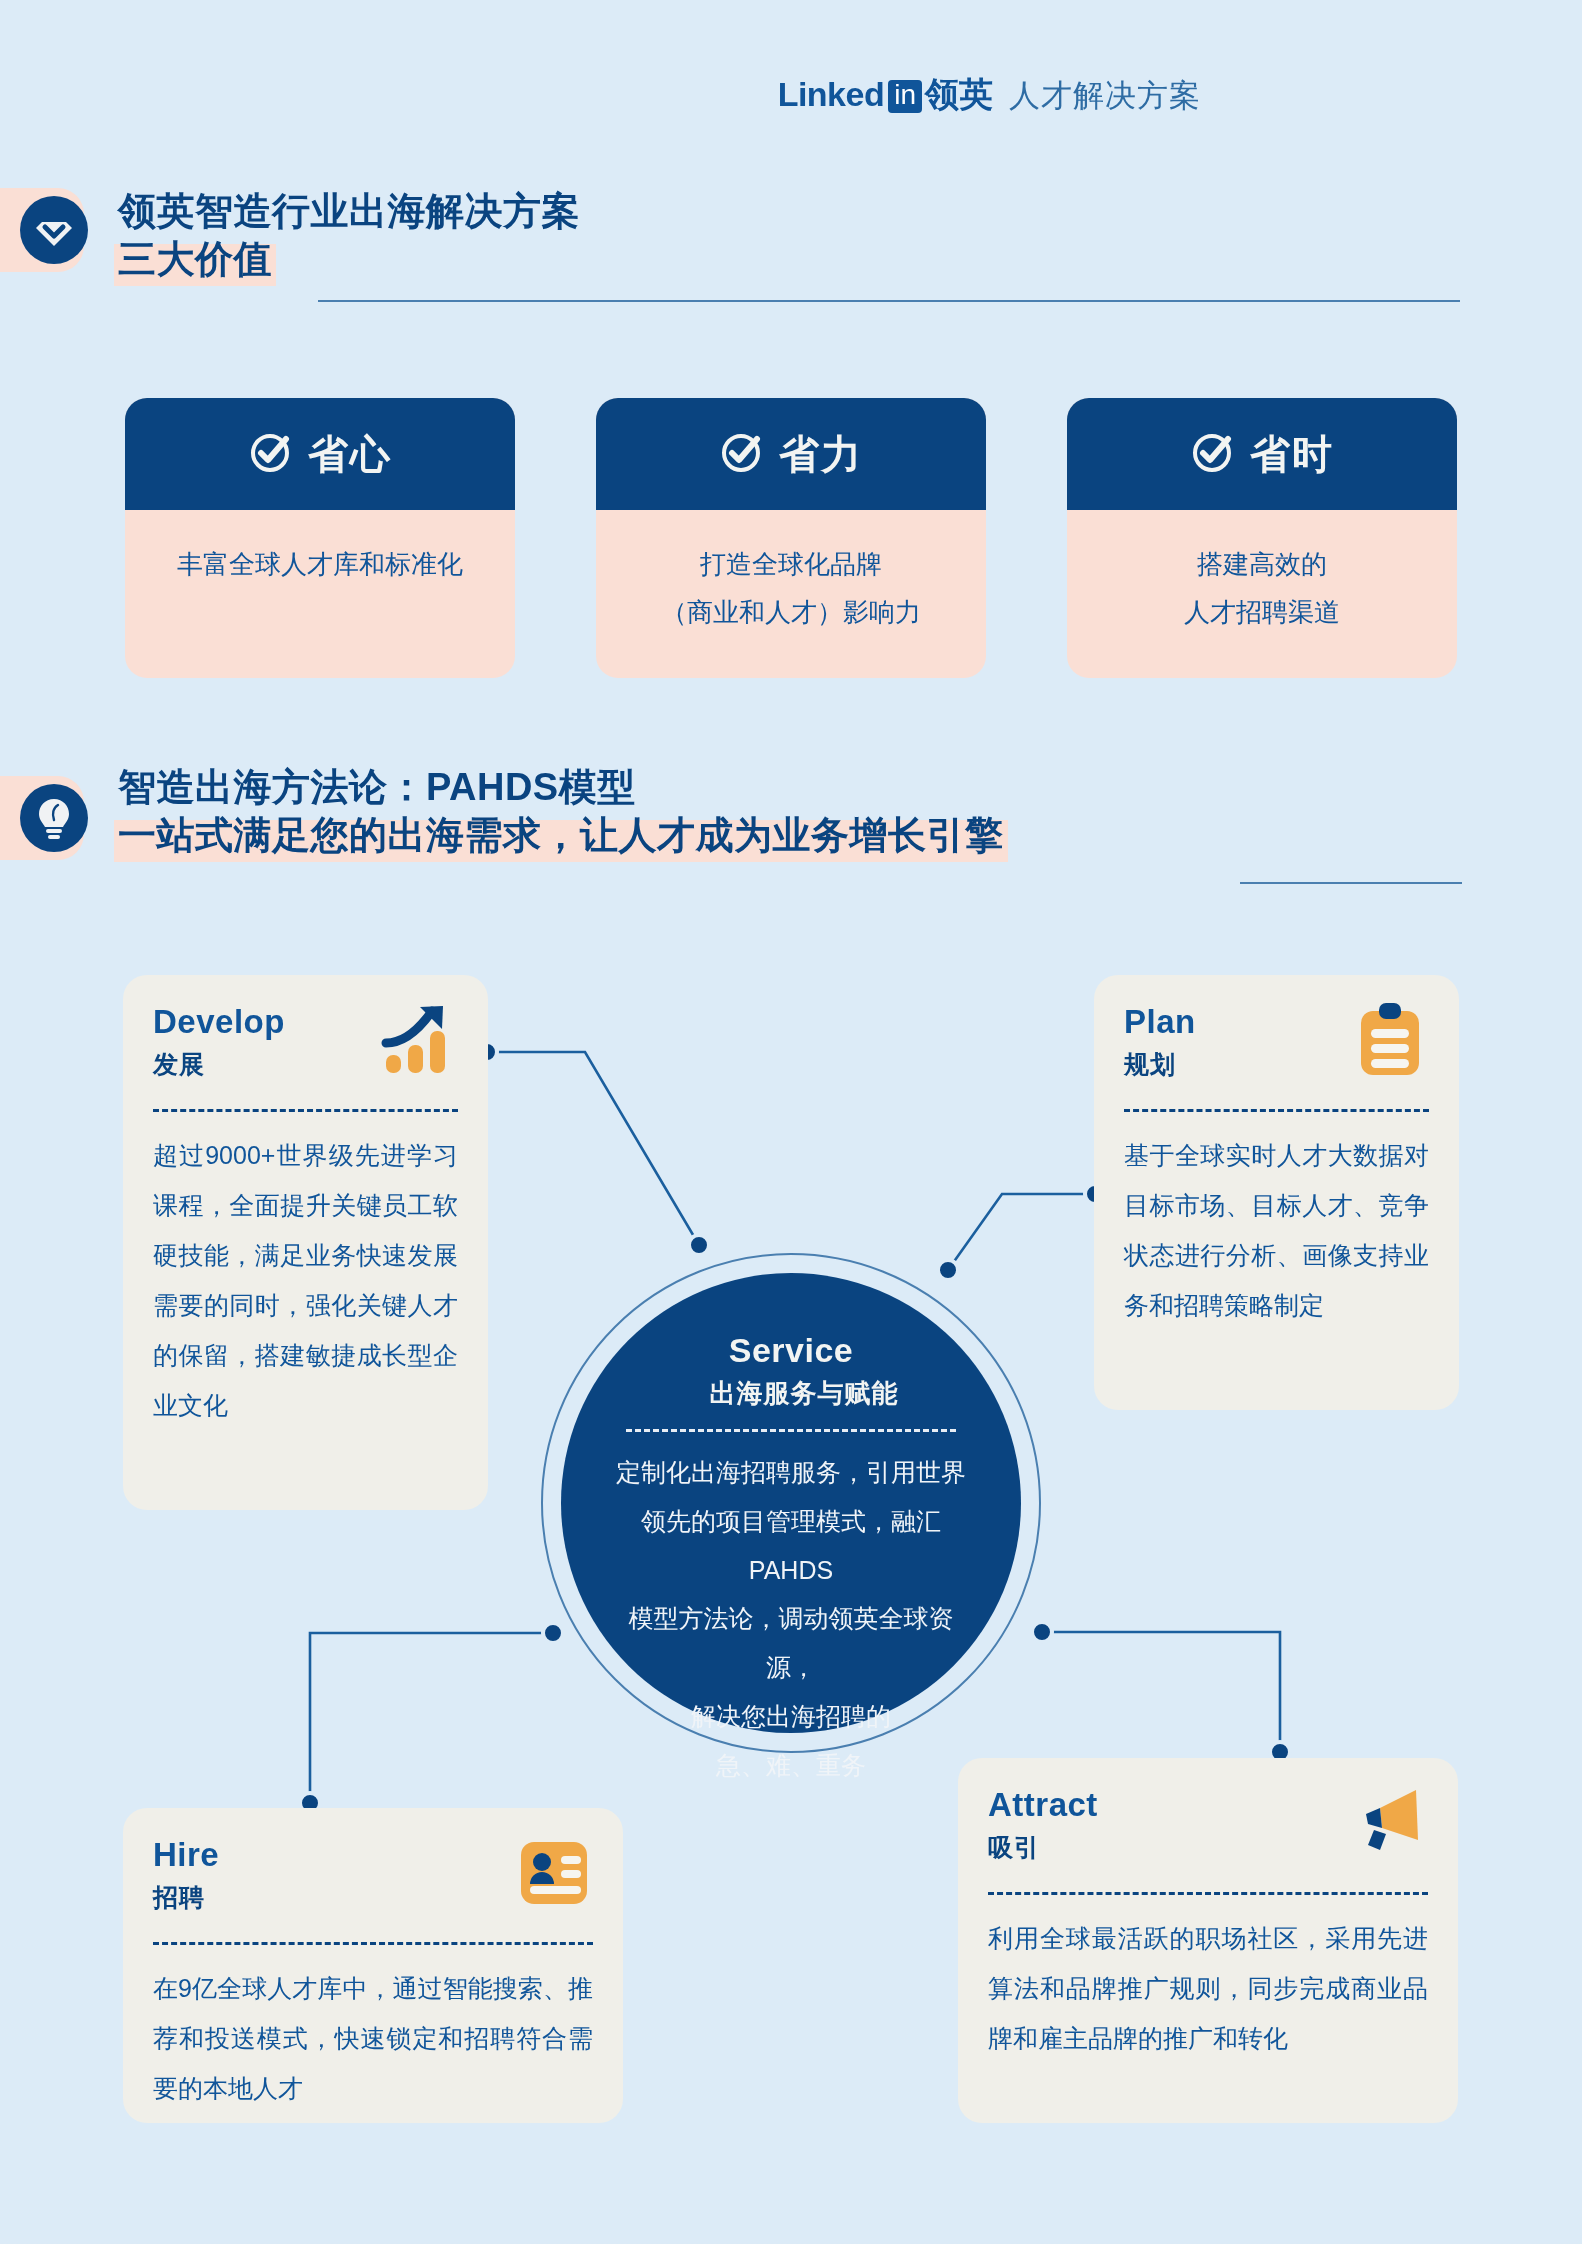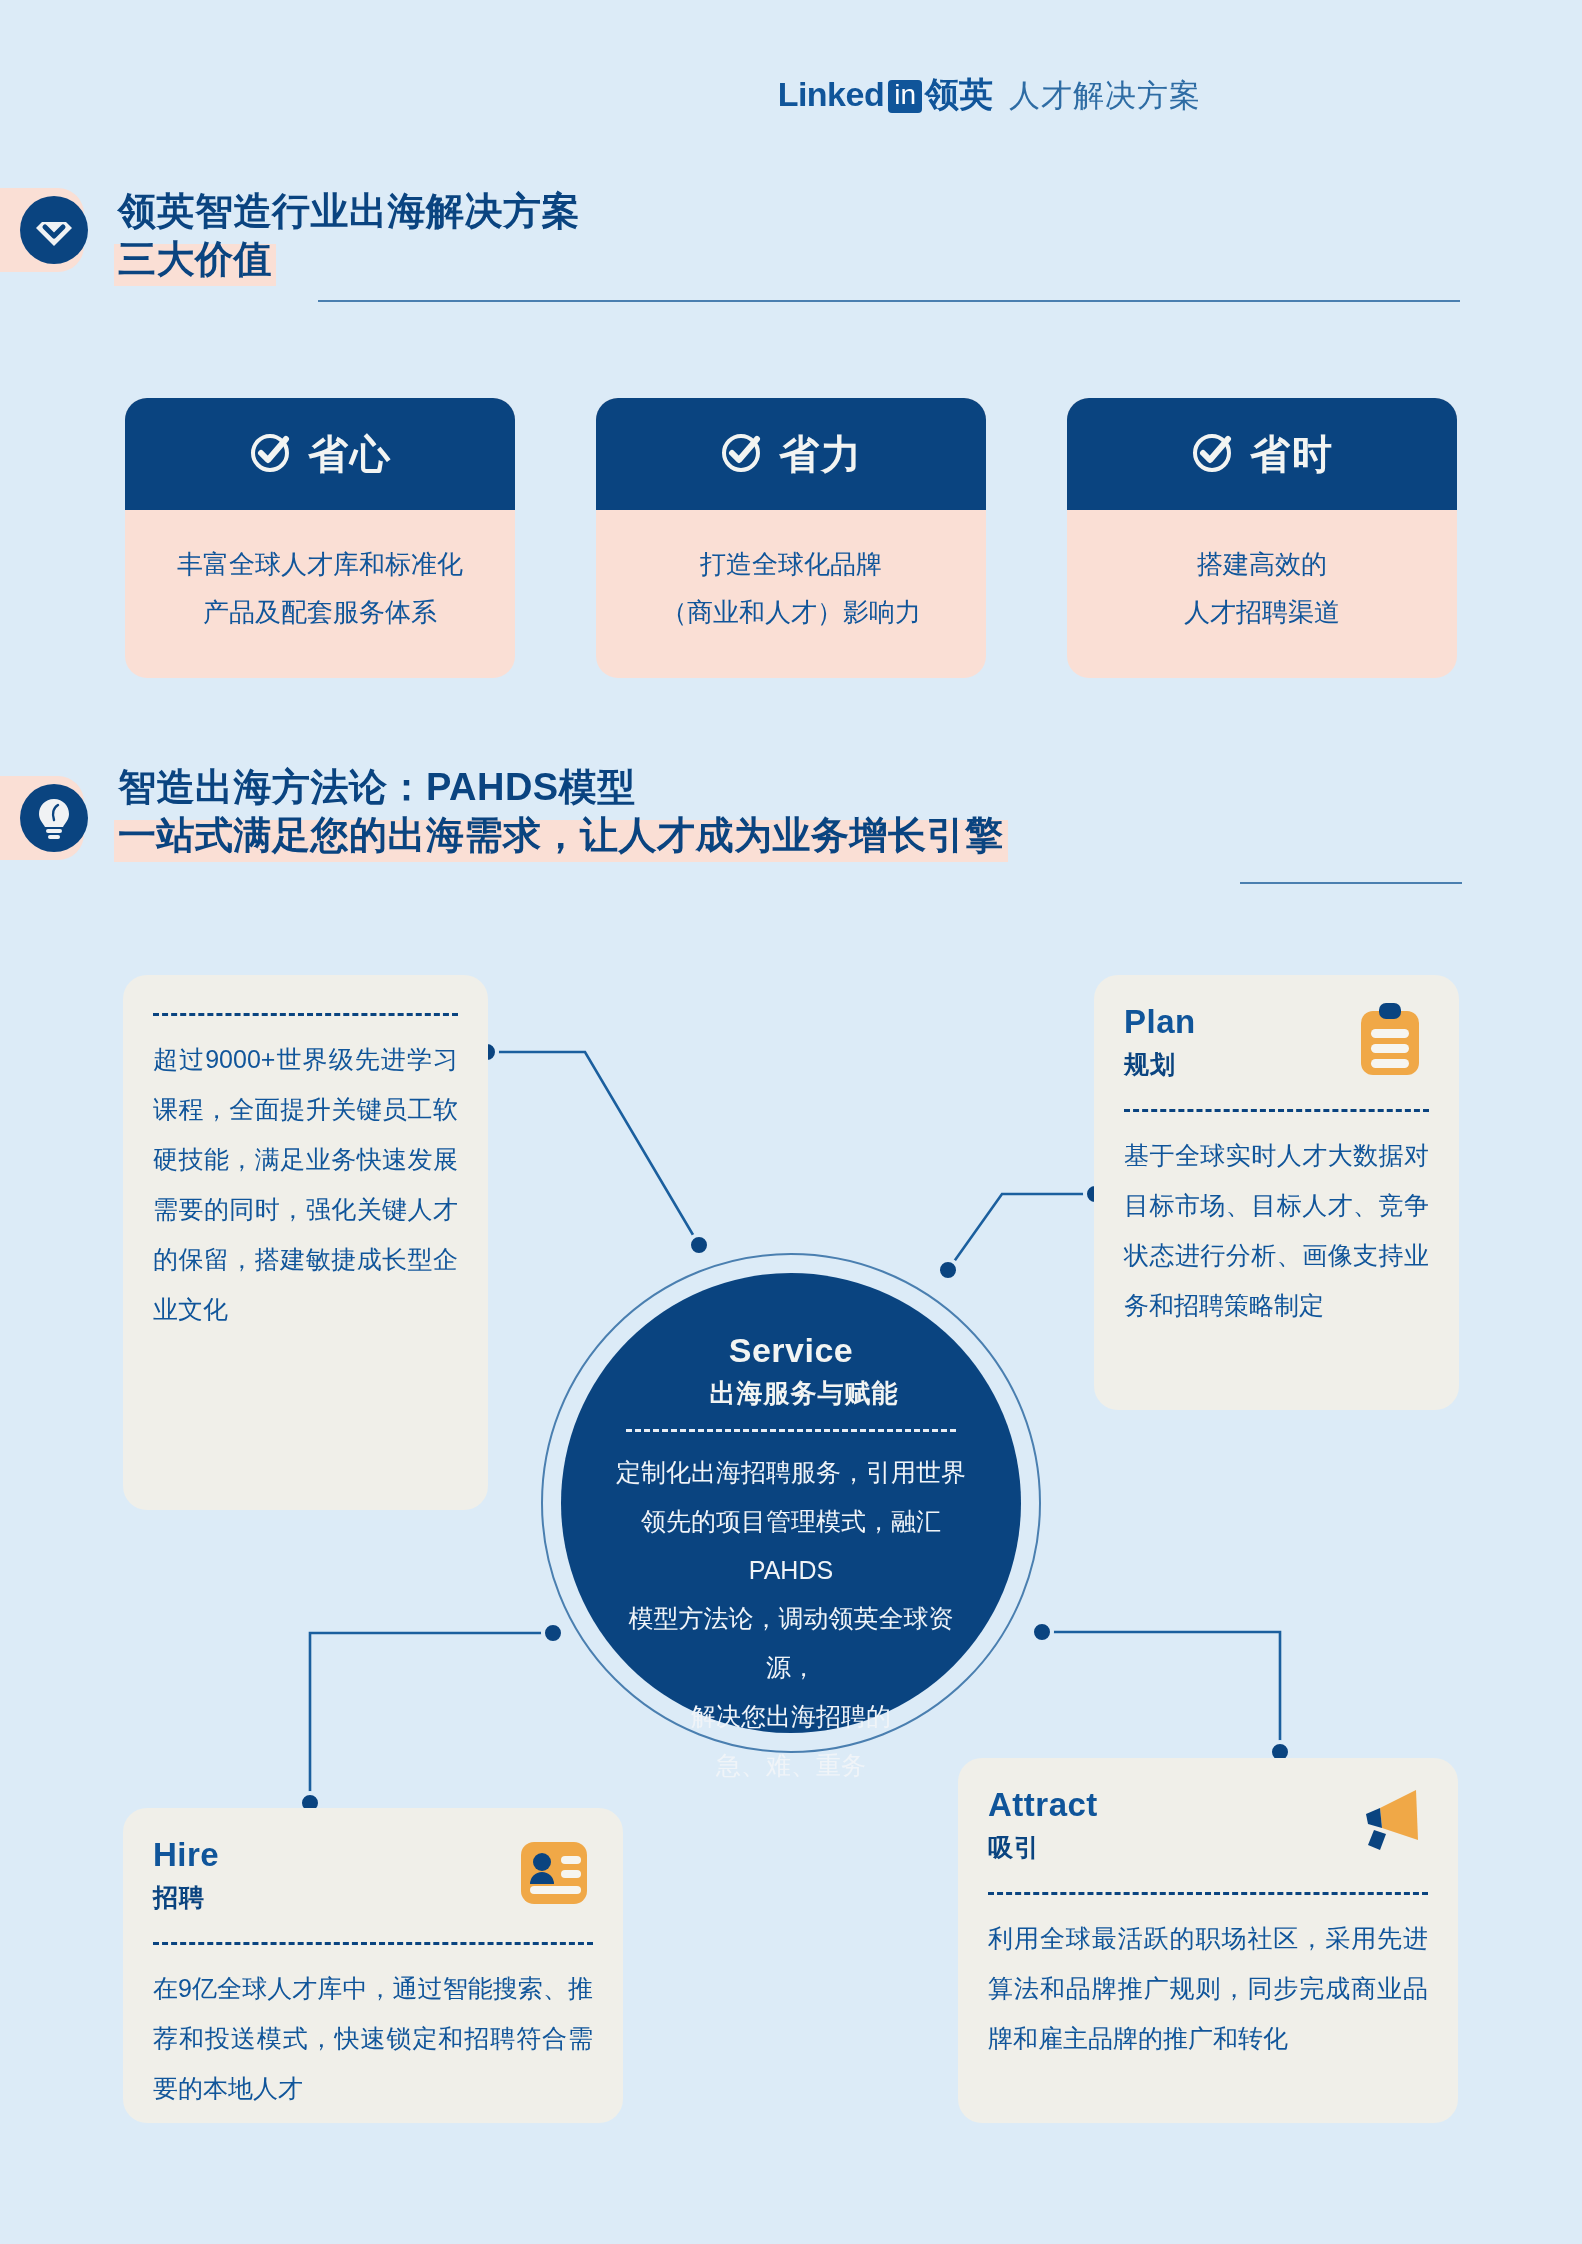--- a/index.html
+++ b/index.html
@@ -273,21 +273,20 @@
       <span>
         <svg width="46" height="46" viewBox="0 0 46 46">
           <circle cx="22" cy="24" r="17" fill="none" stroke="#f2f4f2" stroke-width="4"></circle>
           <path d="M13 24 L20 31 L38 10" stroke="#f2f4f2" stroke-width="6" fill="none" stroke-linecap="round" stroke-linejoin="round"></path>
         </svg>
       </span>
       <span class="vtitle">省心</span>
     </div>
     <div class="vcard-body">
       <div>丰富全球人才库和标准化</div>
-      <div>产品及配套服务体系</div>
     </div>
   </div>
 
   <div class="vcard" style="left:596px; top:398px;">
     <div class="vcard-head">
       <span>
         <svg width="46" height="46" viewBox="0 0 46 46">
           <circle cx="22" cy="24" r="17" fill="none" stroke="#f2f4f2" stroke-width="4"></circle>
           <path d="M13 24 L20 31 L38 10" stroke="#f2f4f2" stroke-width="6" fill="none" stroke-linecap="round" stroke-linejoin="round"></path>
         </svg>
@@ -360,20 +359,35 @@
     <div class="body">
       <div>定制化出海招聘服务，引用世界</div>
       <div>领先的项目管理模式，融汇PAHDS</div>
       <div>模型方法论，调动领英全球资源，</div>
       <div>解决您出海招聘的</div>
       <div>急、难、重务</div>
     </div>
   </div>
 
   <div class="pcard" style="left:123px; top:975px; width:365px; height:535px;">
+    <div class="pcard-head">
+      <div class="pcard-titles">
+        <div class="en">Develop</div>
+        <div class="cn">发展</div>
+      </div>
+      <div class="pcard-icon">
+        <svg viewBox="0 0 78 78">
+          <rect x="6" y="54" width="15" height="18" rx="7" fill="#f0a847"></rect>
+          <rect x="28" y="44" width="15" height="28" rx="7" fill="#f0a847"></rect>
+          <rect x="50" y="30" width="15" height="42" rx="7" fill="#f0a847"></rect>
+          <path d="M6 42 C22 42 38 30 52 10" stroke="#0a4480" stroke-width="9" fill="none" stroke-linecap="round"></path>
+          <path d="M40 6 L63 5 L62 28 Z" fill="#0a4480"></path>
+        </svg>
+      </div>
+    </div>
     <hr class="dashed">
     <div class="pcard-body">超过9000+世界级先进学习课程，全面提升关键员工软硬技能，满足业务快速发展需要的同时，强化关键人才的保留，搭建敏捷成长型企业文化</div>
   </div>
 
   <div class="pcard" style="left:1094px; top:975px; width:365px; height:435px;">
     <div class="pcard-head">
       <div class="pcard-titles">
         <div class="en">Plan</div>
         <div class="cn">规划</div>
       </div>

